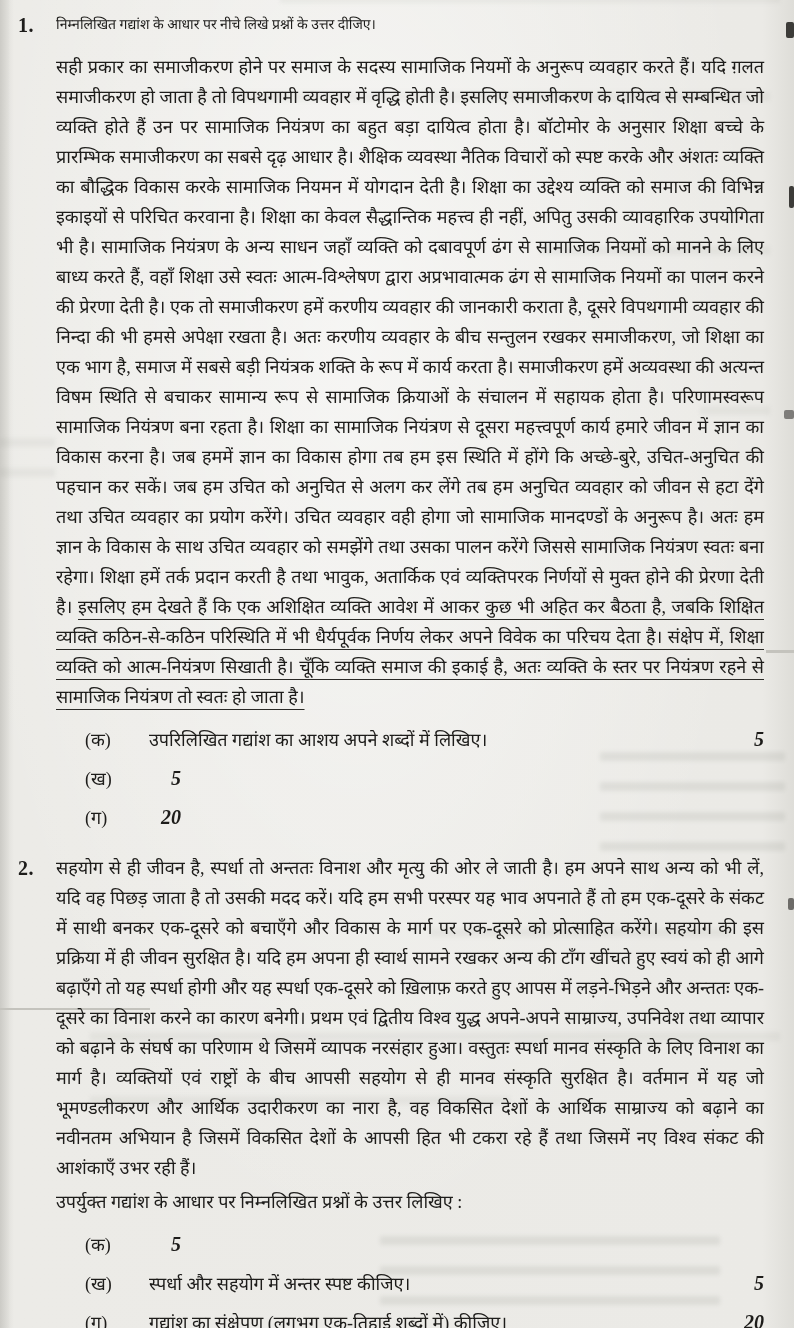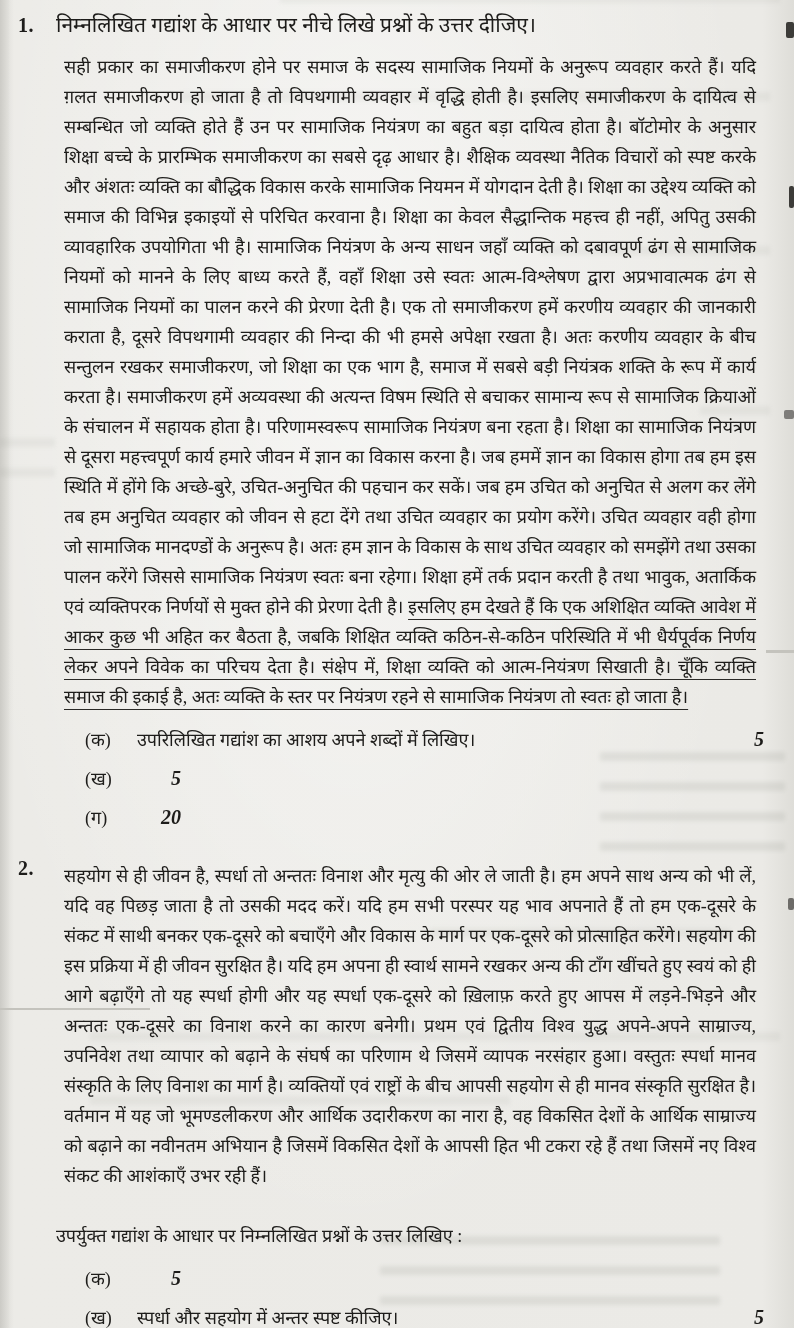--- a/index.html
+++ b/index.html
@@ -19,37 +19,37 @@
   .content{
     position:absolute;left:0;top:0;width:794px;
     padding:10px 30px 0 18px;box-sizing:border-box;
   }
   .qhead{display:flex;align-items:flex-start;}
   .qnum{
     flex:0 0 38px;font-weight:bold;font-size:20px;line-height:30px;
     letter-spacing:0.5px;
   }
   .qbody{margin-left:38px;}
-  .qintro{font-size:21px;line-height:30px;}
+  .qintro{font-size:14px;line-height:30px;}
   .passage{
-    margin:8px;text-align:justify;font-size:18px;line-height:30px;
+    margin:0;text-align:justify;font-size:18px;line-height:30px;
   }
   .qhead .passage{flex:1;}
   .passage-gap{margin-top:12px;}
   .underlined{
     text-decoration:underline;
     text-underline-offset:6px;
     text-decoration-thickness:1px;
     text-decoration-color:#2a2926;
   }
-  .followup{margin:22px 0 0 0;font-size:18px;line-height:30px;}
+  .followup{margin:4px 0 0 0;font-size:18px;line-height:30px;}
   .subqs{margin-top:14px;margin-left:29px;}
   .sq{display:flex;align-items:baseline;margin-bottom:12px;font-size:18px;line-height:26px;}
   .sq-label{flex:0 0 52px;}
-  .sq-text{flex:1;padding-right:8px;}
+  .sq-text{flex:1;padding-right:8px;margin-left:12px;}
   .sq-marks{
     flex:0 0 44px;text-align:right;
     font-style:italic;font-weight:600;font-size:20px;
     font-family:"Liberation Serif","DejaVu Serif",serif;
   }
   .q2{margin-top:22px;}
   
   .edge-left{
     position:absolute;left:0;top:0;width:10px;height:1328px;
     background:linear-gradient(90deg,#c9c8c3,#dcdbd6 70%,rgba(220,219,214,0));

